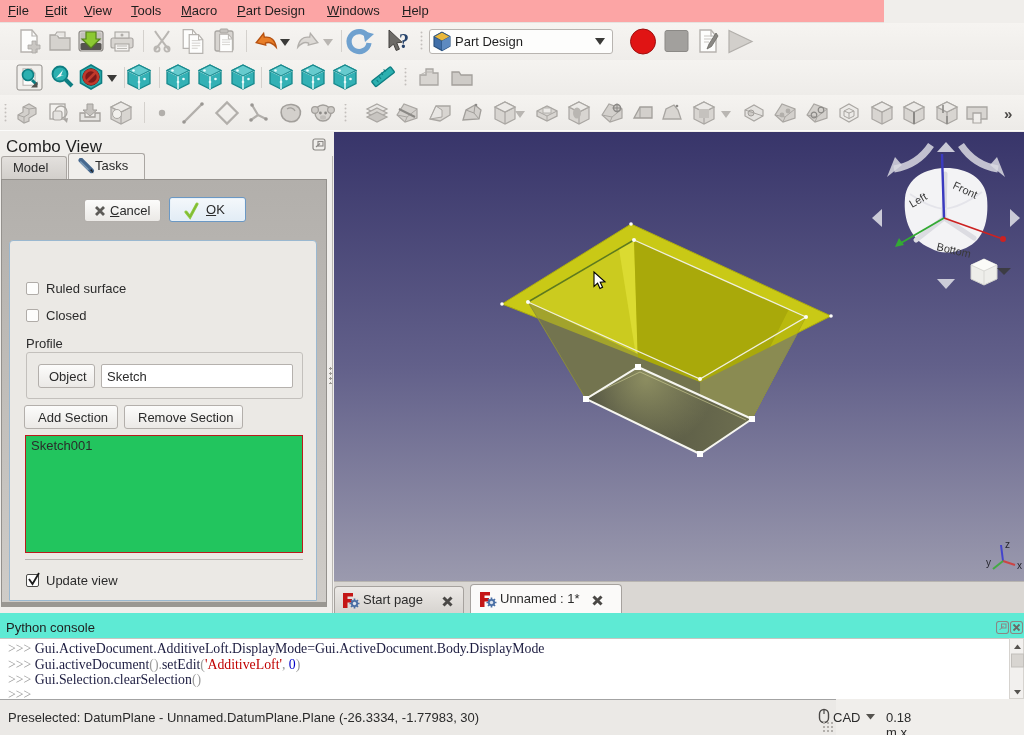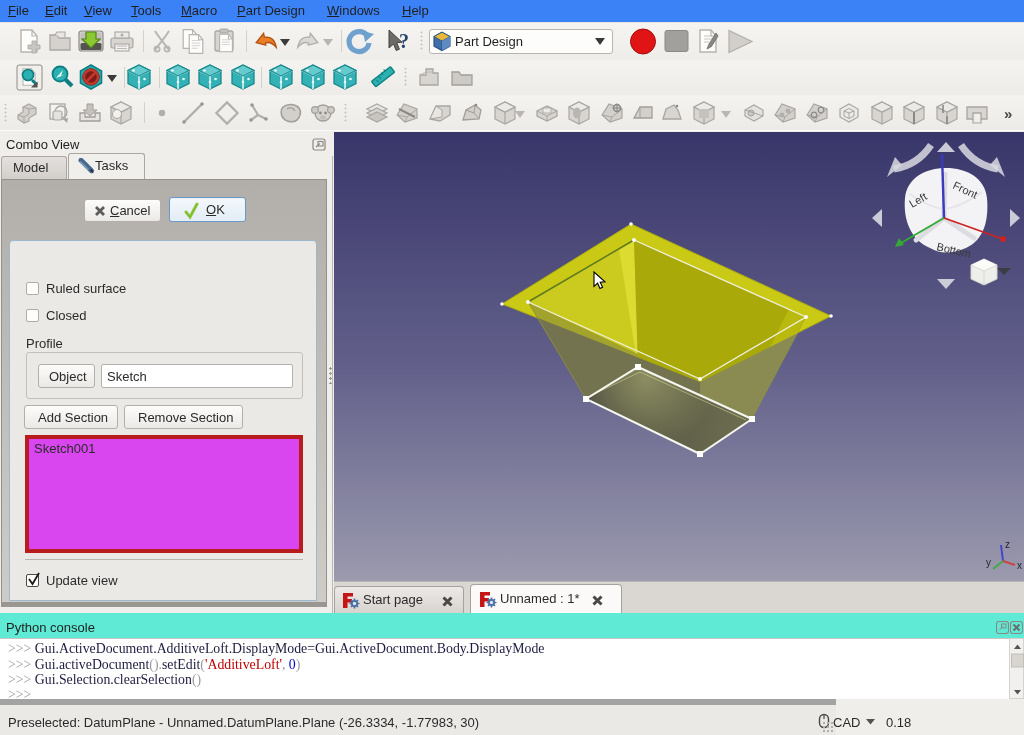--- a/index.html
+++ b/index.html
@@ -1,35 +1,35 @@
 <!DOCTYPE html>
 <html><head>
 <meta charset="utf-8">
 <style>
 * { margin:0; padding:0; box-sizing:border-box; }
 html,body { width:1024px; height:735px; overflow:hidden; }
 body { font-family:"Liberation Sans", sans-serif; background:#f0eeeb; position:relative; font-size:13px; color:#2b2b2b; }
 .abs { position:absolute; }
 
 
-#menubar { position:absolute; left:0; top:0; width:1024px; height:23px; background:#3b82f6; border-bottom:1px solid #e6e3e0; }
+#menubar { position:absolute; left:0; top:0; width:884px; height:23px; background:#fca5a5; border-bottom:1px solid #e6e3e0; }
 #menubar span { position:absolute; top:3px; font-size:13px; color:#1f1f1f; }
 #menubar u { text-decoration:underline; }
 
 
 #tb1 { position:absolute; left:0; top:23px; width:1024px; height:37px; background:linear-gradient(#f6f4f1,#efedea); }
 #tb2 { position:absolute; left:0; top:60px; width:1024px; height:35px; background:linear-gradient(#f5f3f0,#eeece9); }
 #tb3 { position:absolute; left:0; top:95px; width:1024px; height:36px; background:linear-gradient(#f5f3f0,#edebe8); border-bottom:1px solid #fbfbfa; }
 
 
 #wbcombo { position:absolute; left:429px; top:29px; width:184px; height:25px; background:#fdfdfc; border:1px solid #b8b4b0; border-radius:3px; }
 #wbcombo .txt { position:absolute; left:25px; top:4px; font-size:13px; color:#1f1f1f; }
 
 
-#comboTitle { position:absolute; left:6px; top:137px; font-size:13px; color:#1f1f1f; }
+#comboTitle { position:absolute; left:6px; top:137px; font-size:17px; color:#1f1f1f; }
 #tabModel { position:absolute; left:1px; top:156px; width:66px; height:23px; background:linear-gradient(#e3e0dd,#d2cfcb); border:1px solid #aaa6a2; border-bottom:none; border-radius:3px 3px 0 0; }
 #tabTasks { position:absolute; left:68px; top:153px; width:77px; height:26px; background:#f1efec; border:1px solid #aaa6a2; border-bottom:none; border-radius:3px 3px 0 0; z-index:3; }
 #taskPanel { position:absolute; left:1px; top:179px; width:326px; height:428px; background:linear-gradient(#b2afab,#cfccc8); border:1px solid #94918d; border-bottom:5px solid #9a9792; }
 #loftBox { position:absolute; left:7px; top:60px; width:308px; height:361px; background:#ebe9e5; border:1px solid #9ab8d0; border-radius:4px 4px 0 0; }
 #loftHdr { position:absolute; left:0px; top:0px; width:306px; height:23px; background:linear-gradient(#55bcf0,#1793dd); border-radius:3px 3px 0 0; }
 #loftHdr .t { position:absolute; left:28px; top:4px; color:#fff; font-weight:bold; font-size:13px; }
 
 .btn { position:absolute; background:linear-gradient(#fcfcfb,#ebe9e6); border:1px solid #b3afab; border-radius:3px; font-size:13px; color:#2b2b2b; text-align:center;text-decoration:underline; }
 .cb { position:absolute; width:13px; height:13px; background:#fdfdfc; border:1px solid #b0aca8; border-radius:2px; }
 
@@ -42,21 +42,21 @@
 
 
 #pyhdr { position:absolute; left:0; top:613px; width:1024px; height:25px; background:#5eead4; }
 #pyhdr .t { position:absolute; left:6px; top:7px; font-size:13px; color:#1f1f1f; }
 #pyarea { position:absolute; left:0; top:638px; width:1009px; height:61px; background:#ffffff; border-top:1px solid #c8c5c1; font-family:"Liberation Serif", serif; font-size:13.8px; }
 #pyarea .ln { position:absolute; left:8px; white-space:pre; color:#1c1c40; }
 #pyarea .p { color:#9a9a9a; }
 #pyscroll { position:absolute; left:1009px; top:638px; width:15px; height:61px; background:#f2f0ee; border:1px solid #d6d3cf; }
 
 
-#statusbar { position:absolute; left:0; top:699px; width:836px; height:36px; background:#ebe9e6; border-top:6px solid #a3a3a3; }
+#statusbar { position:absolute; left:0; top:699px; width:836px; height:36px; background:#ebe9e6; border-top:1px solid #a3a3a3; }
 #statusbar .l { position:absolute; left:8px; top:10px; font-size:13px; color:#2b2b2b; }
 </style>
 </head>
 <body>
 
 <div id="menubar">
   <span style="left:8px"><u>F</u>ile</span>
   <span style="left:45px"><u>E</u>dit</span>
   <span style="left:84px"><u>V</u>iew</span>
   <span style="left:131px"><u>T</u>ools</span>
@@ -428,21 +428,21 @@
       </div>
     <div class="abs" style="left:91px;top:123px;width:192px;height:24px;background:#fff;border:1px solid #b5b1ad;border-radius:2px;">
         <span style="position:absolute;left:5px;top:4px;">Sketch</span>
       </div>
     <div class="btn" style="left:14px;top:164px;width:94px;height:24px;">
         <span style="position:absolute;left:13px;top:4px;">Add Section</span>
       </div>
     <div class="btn" style="left:114px;top:164px;width:119px;height:24px;">
         <span style="position:absolute;left:13px;top:4px;">Remove Section</span>
       </div>
-    <div class="abs" style="left:15px;top:194px;width:278px;height:118px;background:#d946ef;border:4px solid #b91c1c;">
+    <div class="abs" style="left:15px;top:194px;width:278px;height:118px;background:#22c55e;border:1px solid #b91c1c;">
         <span style="position:absolute;left:5px;top:2px;">Sketch001</span>
       </div>
     <div class="abs" style="left:15px;top:318px;width:278px;height:1px;background:#b8b5b1;"></div>
     <div class="cb" style="left:16px;top:333px;border-color:#4a4a48;"></div>
     <svg class="abs" style="left:15px;top:329px;" width="18" height="18" viewBox="0 0 18 18">
         <path d="M4 9 L7.5 14 L14 3" stroke="#1a1a1a" stroke-width="1.8" fill="none"></path>
       </svg>
     <span class="abs" style="left:36px;top:332px;">Update view</span>
   </div>
 </div>

